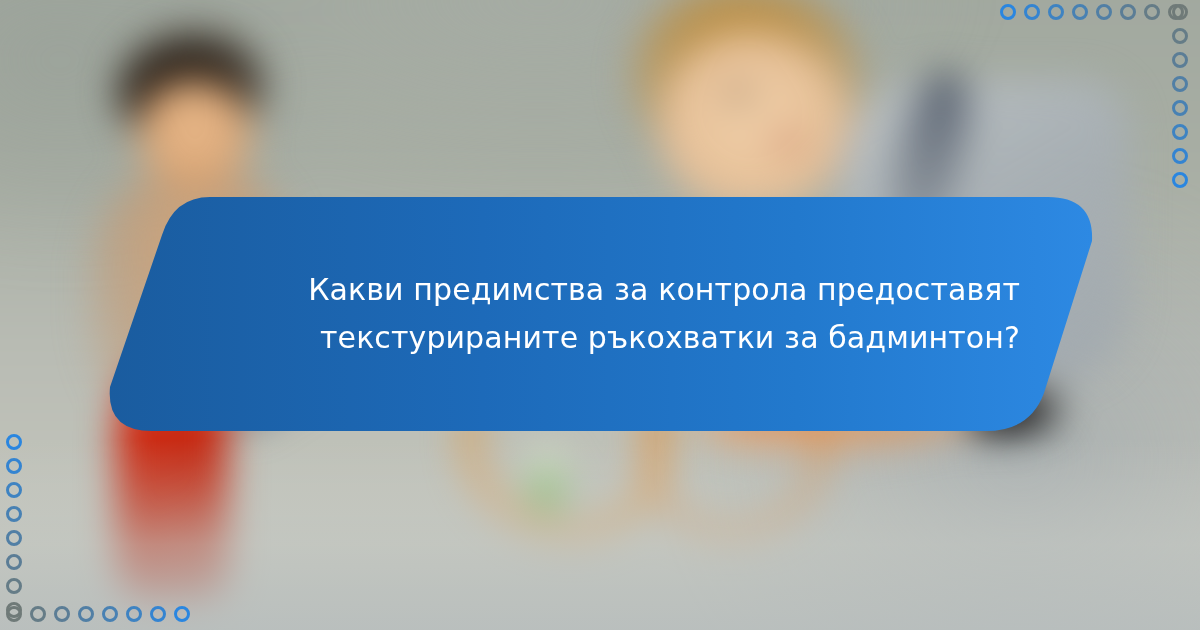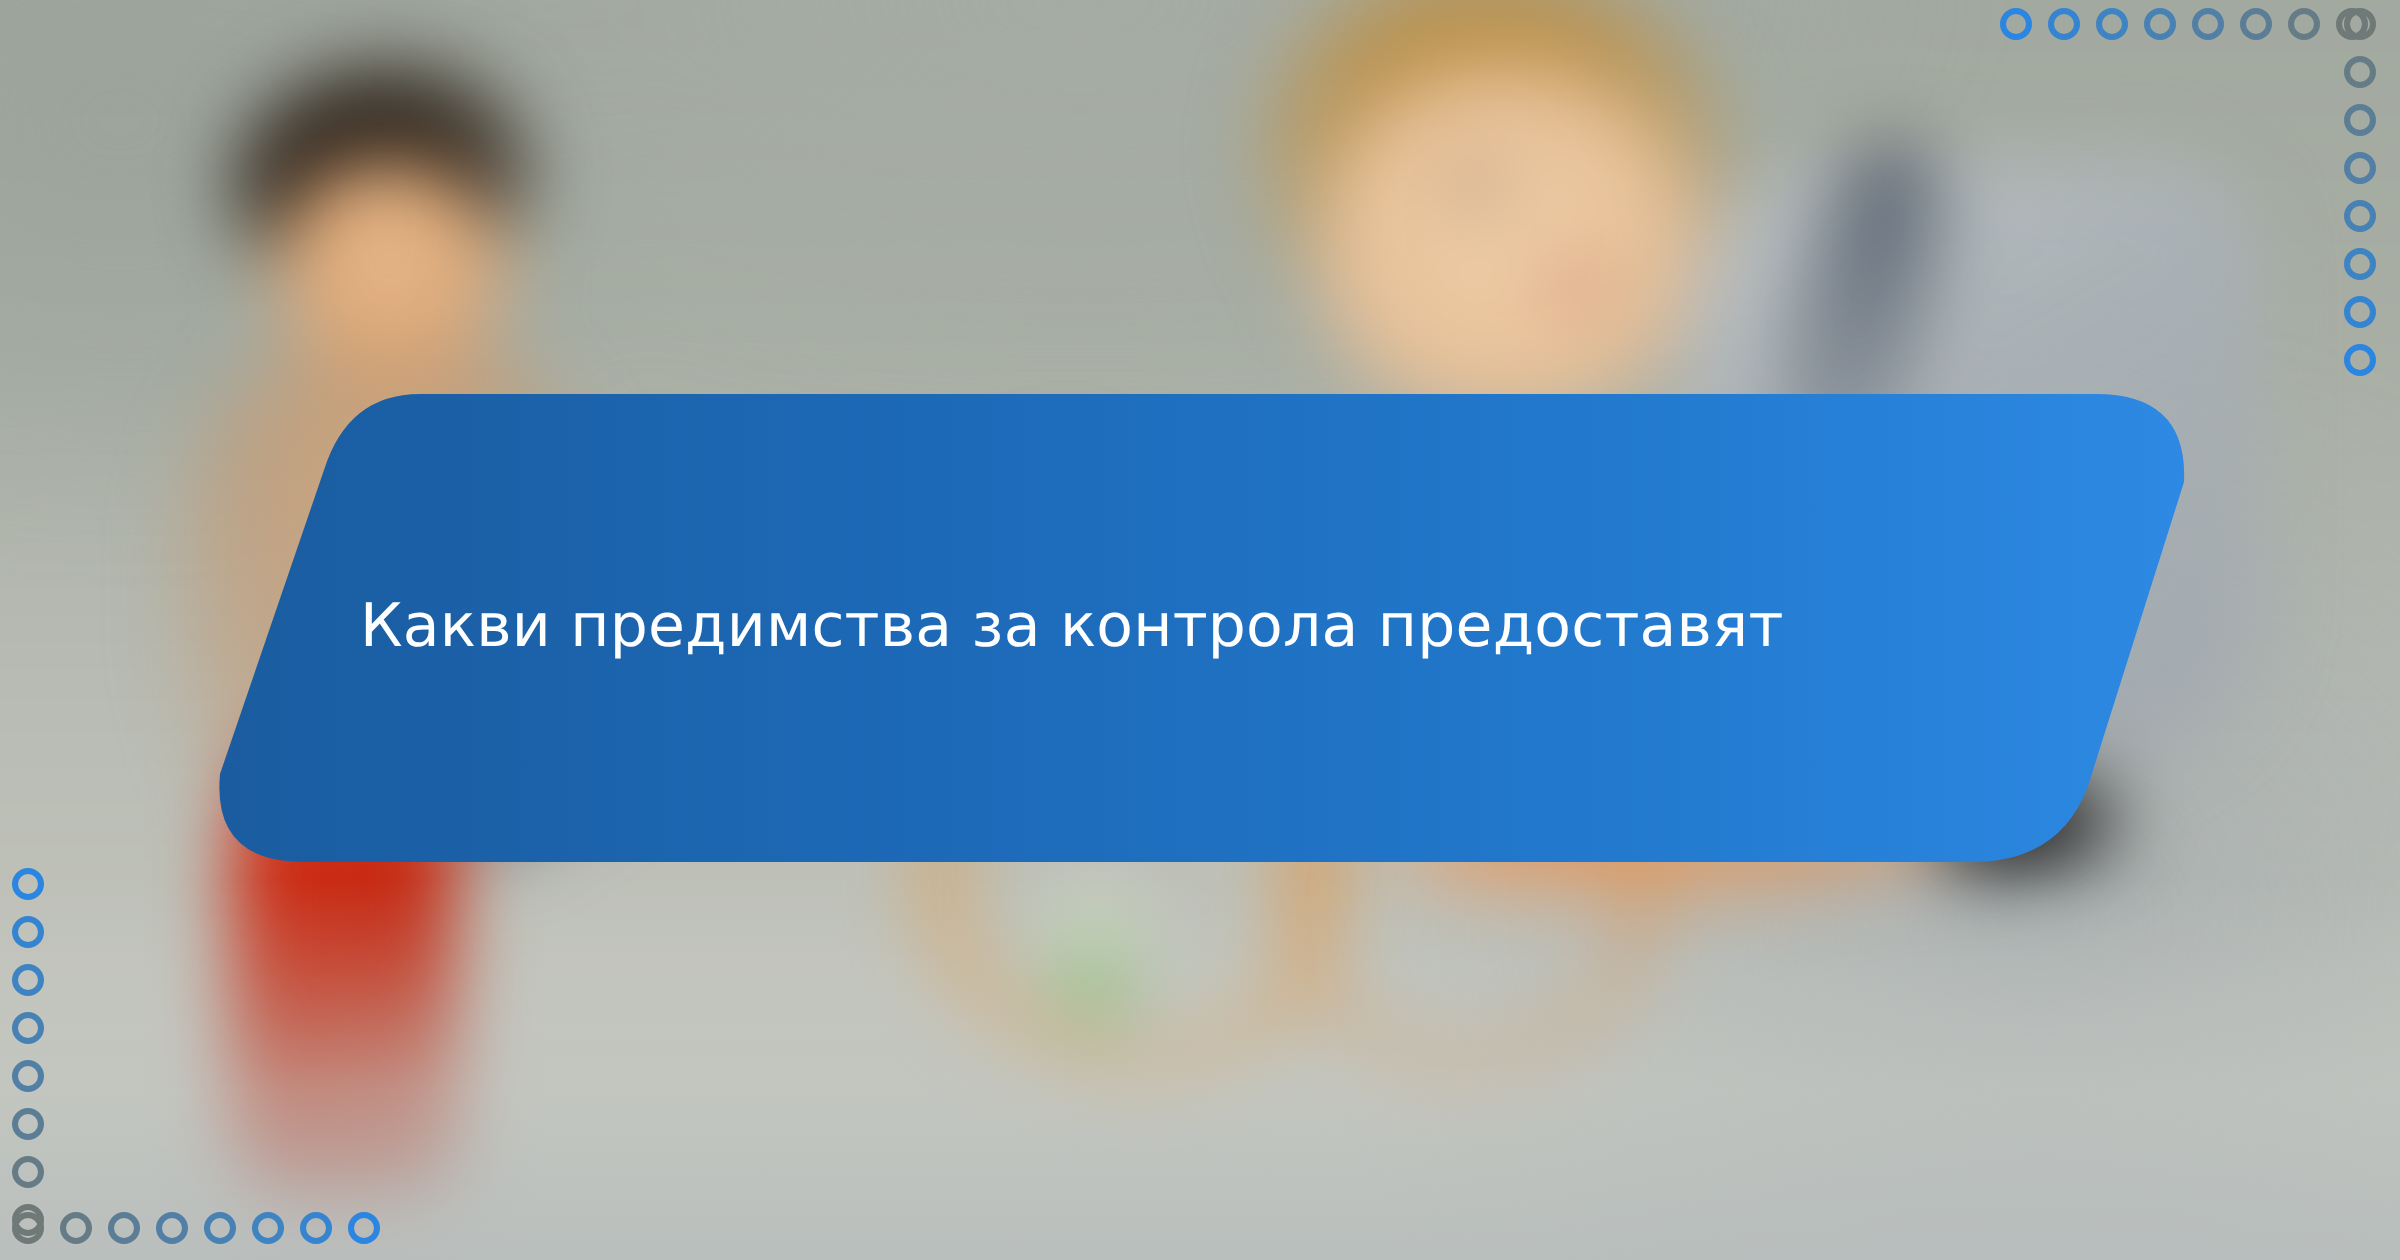--- a/index.html
+++ b/index.html
@@ -164,21 +164,21 @@
   
   #banner-shape{
     position:absolute; inset:0;
     overflow:hidden;
   }
   #banner-shape svg{ display:block; }
 
   #banner-text{
     position:absolute; inset:0;
     display:flex; flex-direction:column;
-    align-items:flex-start; justify-content:center;
+    align-items:flex-end; justify-content:center;
     gap:10px;
     padding:0 80px;
   }
   #banner-text .line{
     color:#ffffff;
     font-size:30px;
     line-height:1.28;
     font-weight:400;
     letter-spacing:.1px;
     text-align:center;
@@ -279,14 +279,15 @@
         L 52,236
         Q 6,236 10,192
         L 62,40
         Q 74,2 110,2
         Z" fill="url(#bannerGrad)"></path>
     </svg>
   </div>
 
   <div id="banner-text">
     <div class="line">Какви предимства за контрола предоставят</div>
+    <div class="line">текстурираните ръкохватки за бадминтон?</div>
   </div>
 </div>
 
 </body></html>

